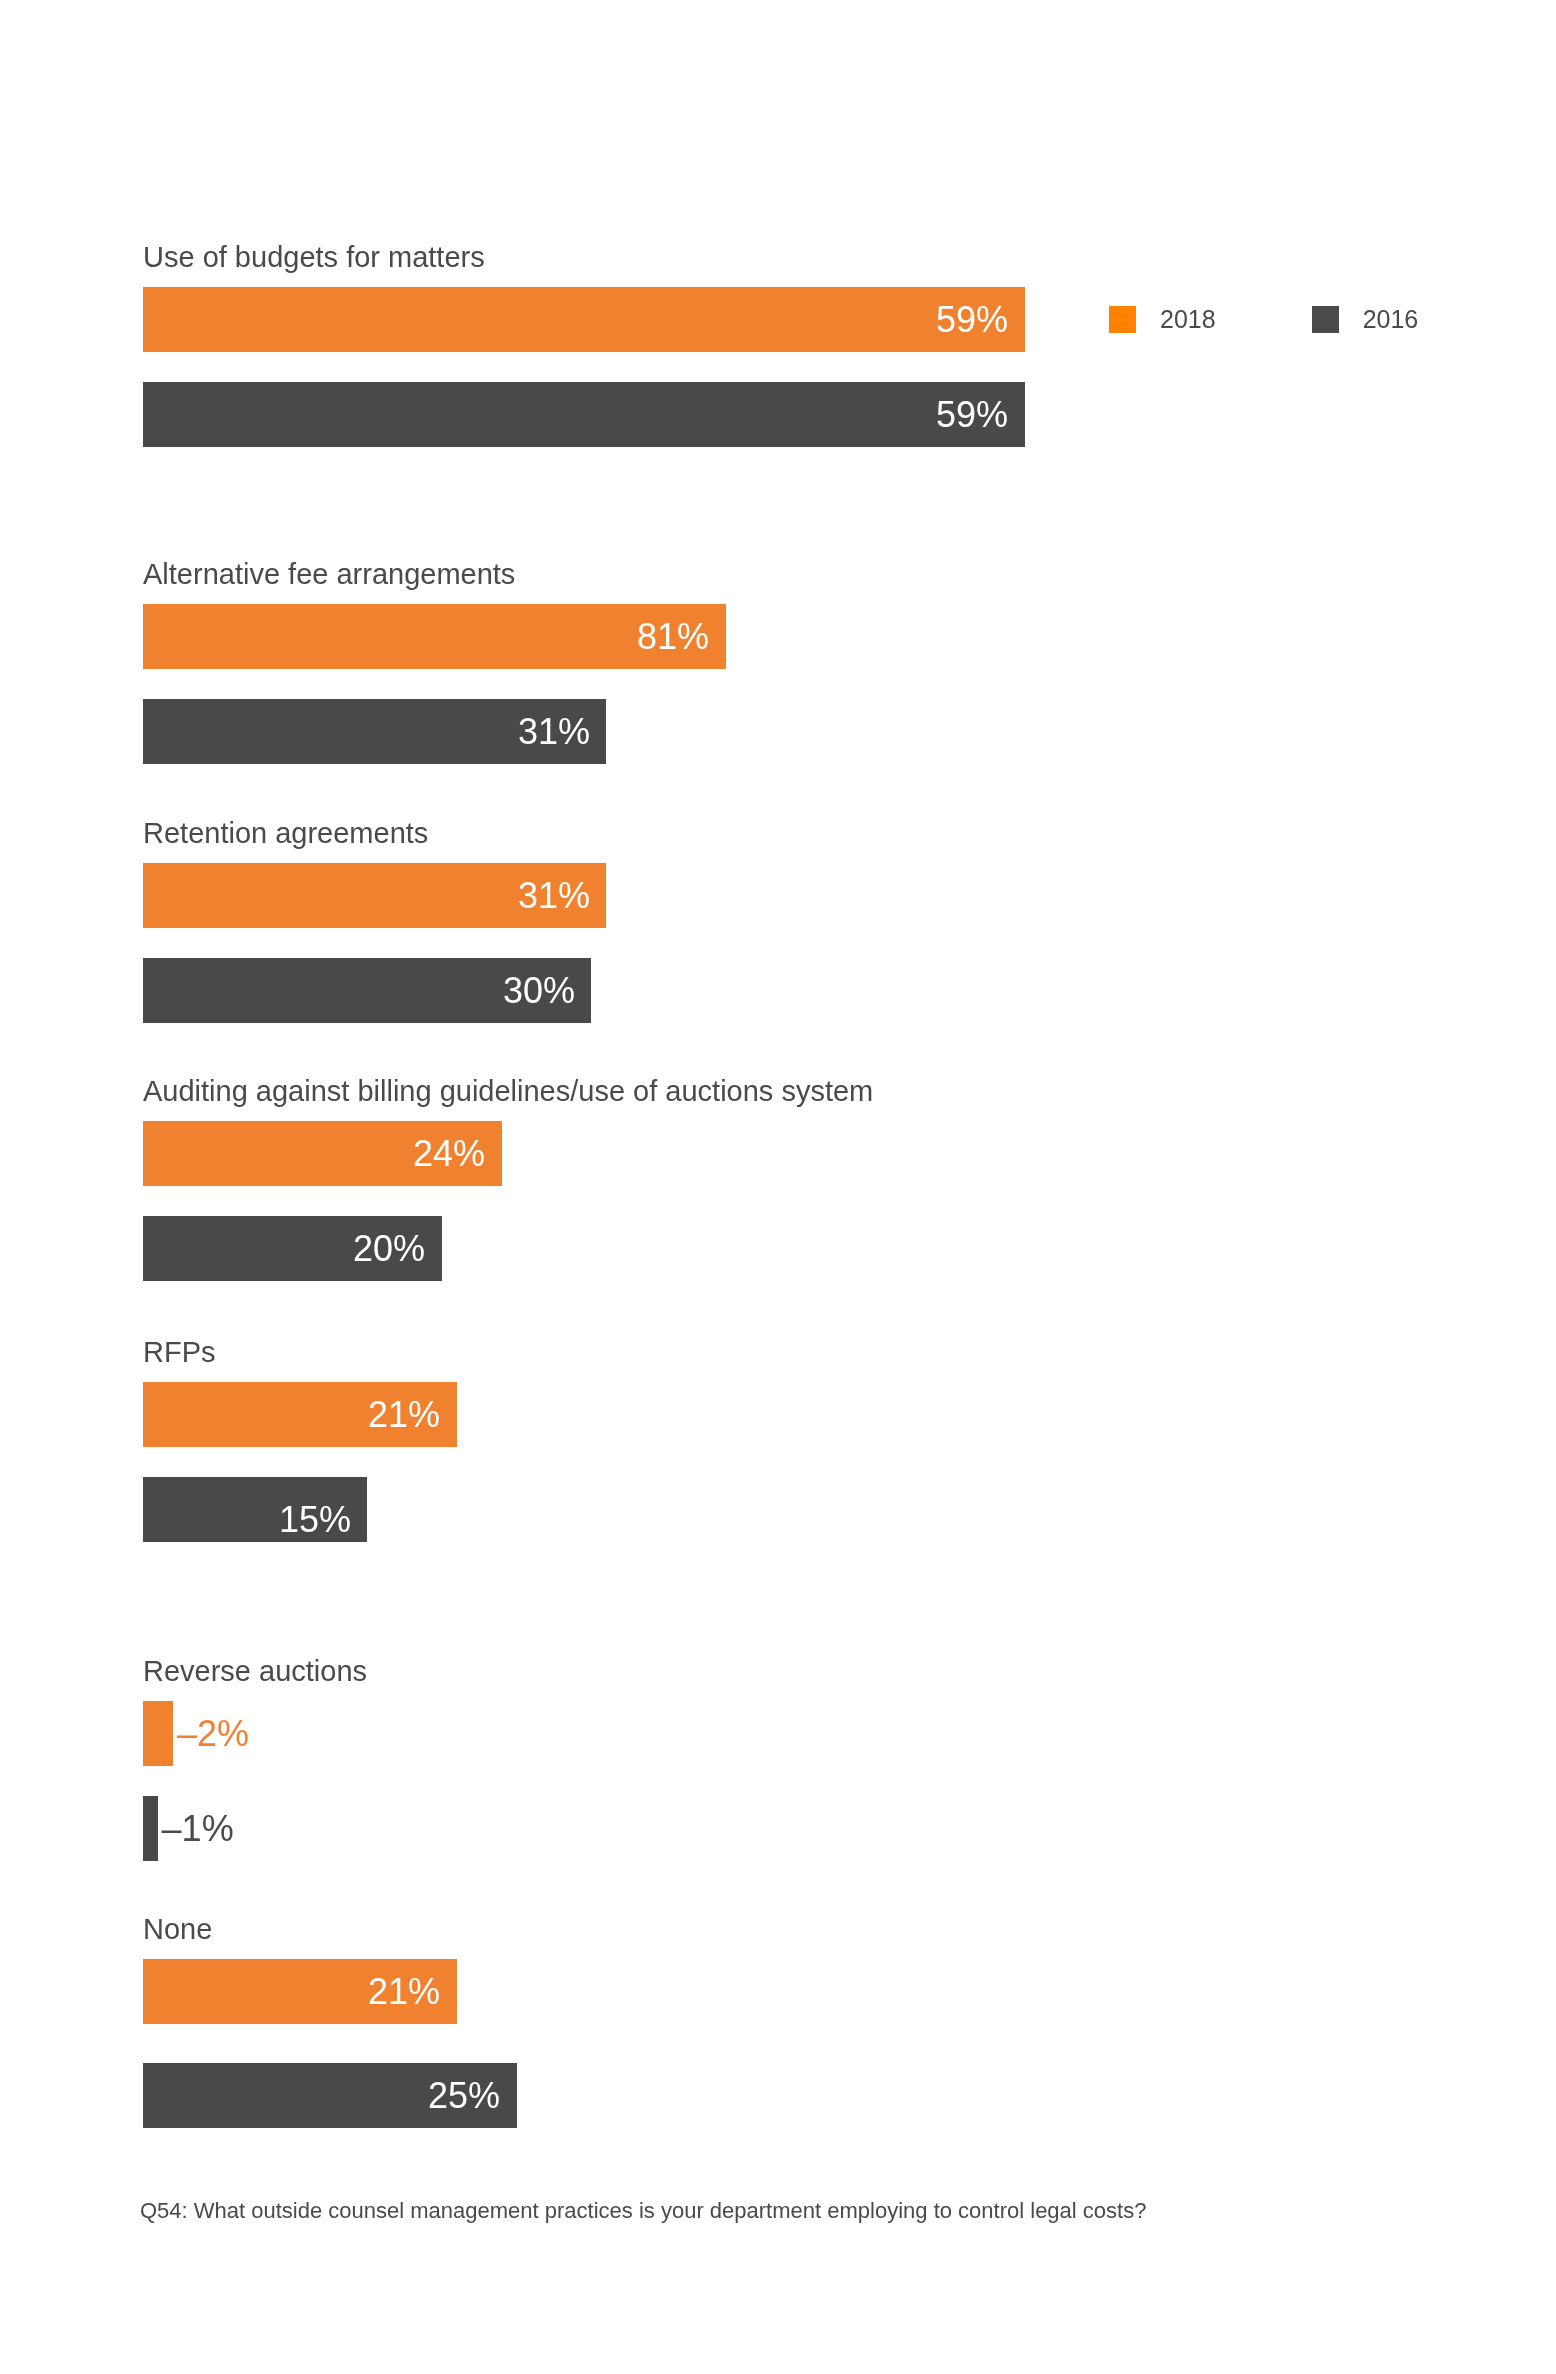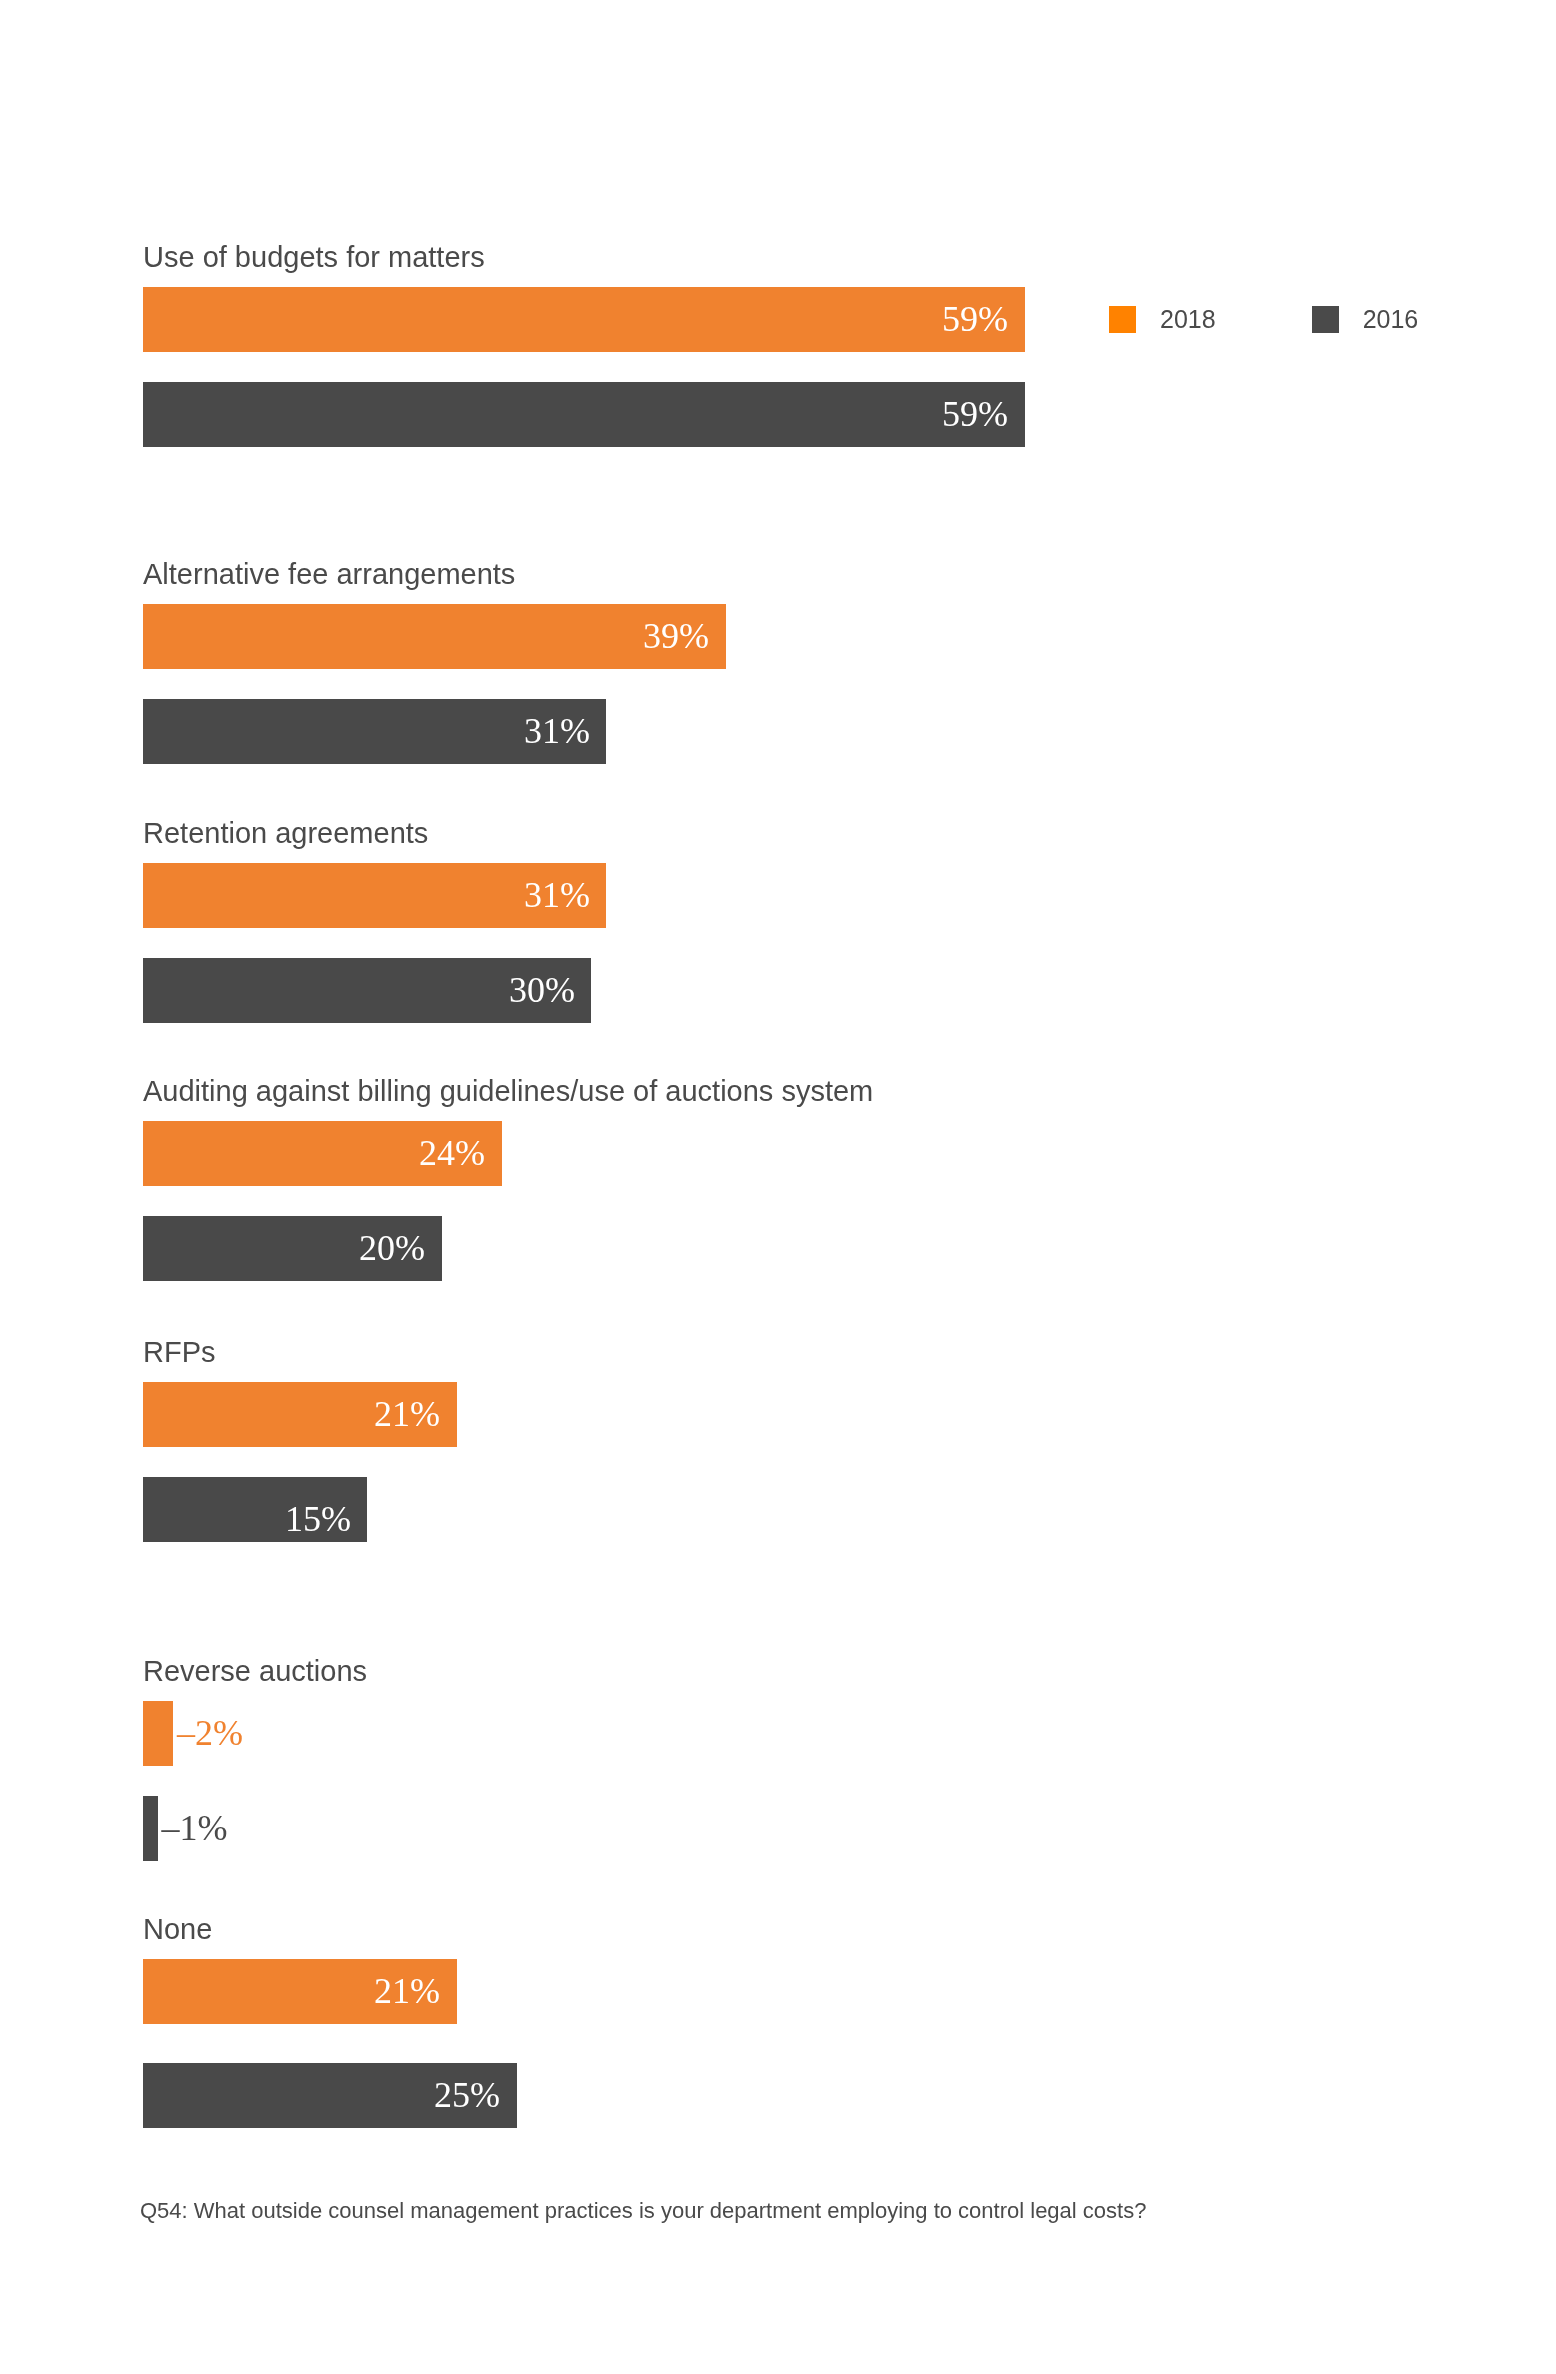--- a/index.html
+++ b/index.html
@@ -102,21 +102,20 @@
   .bar.s2016 { background: #494949; }
 
   .bar-value {
     position: absolute;
     top: 0;
     height: 65px;
     line-height: 65px;
     font-size: 36px;
     font-weight: 300;
     white-space: nowrap;
-    font-family: Liberation Serif, serif;
   }
   
   .bar-value.inside {
     color: #ffffff;
     text-align: right;
   }
   
   .bar-value.outside {
     text-align: left;
   }
@@ -161,21 +160,21 @@
         </div>
         <div class="bar-row" style="top: 139px; width: 882px;">
           <div class="bar s2016" style="width: 882px; background: rgb(73, 73, 73);"></div>
           <div class="bar-value inside" style="left: 0px; width: 865px;">59%</div>
         </div>
       </div>
       <div class="group" style="top: 560px;">
         <div class="cat-label">Alternative fee arrangements</div>
         <div class="bar-row" style="top: 44px; width: 583px;">
           <div class="bar s2018" style="width: 583px; background: rgb(240, 130, 47);"></div>
-          <div class="bar-value inside" style="left: 0px; width: 566px;">39%</div>
+          <div class="bar-value inside" style="left: 0px; width: 566px;">81%</div>
         </div>
         <div class="bar-row" style="top: 139px; width: 463px;">
           <div class="bar s2016" style="width: 463px; background: rgb(73, 73, 73);"></div>
           <div class="bar-value inside" style="left: 0px; width: 447px;">31%</div>
         </div>
       </div>
       <div class="group" style="top: 819px;">
         <div class="cat-label">Retention agreements</div>
         <div class="bar-row" style="top: 44px; width: 463px;">
           <div class="bar s2018" style="width: 463px; background: rgb(240, 130, 47);"></div>

